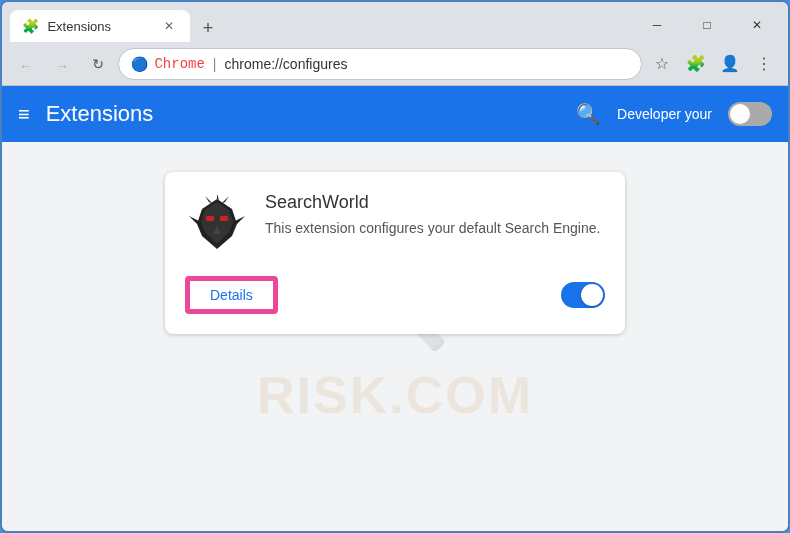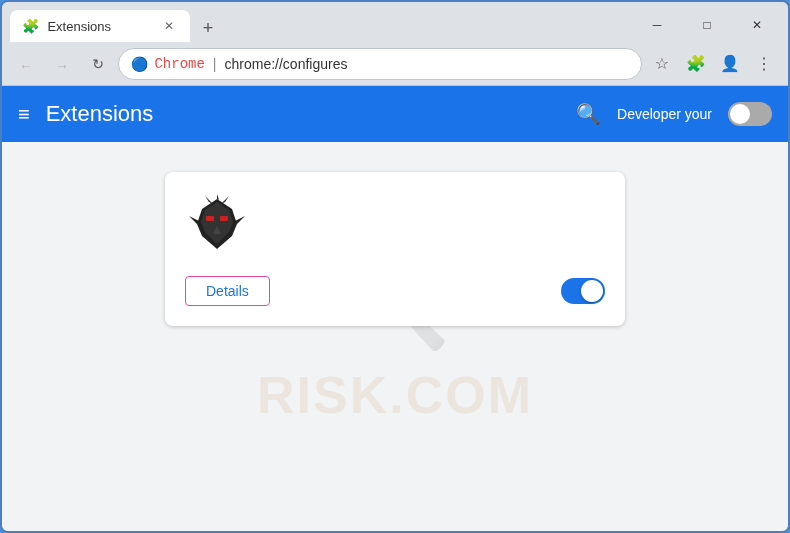--- a/index.html
+++ b/index.html
@@ -333,21 +333,21 @@
       align-items: center;
       gap: 12px;
     }
 
     .ext-btn {
       padding: 6px 20px;
       border-radius: 4px;
       font-size: 14px;
       font-weight: 500;
       cursor: pointer;
-      border: 1px solid #ec4899;
+      border: 5px solid #ec4899;
       background: white;
       color: #1a73e8;
     }
 
     .spacer { flex: 1; }
 
     .toggle-switch-blue {
       width: 44px;
       height: 26px;
       border-radius: 13px;
@@ -456,20 +456,24 @@
             <polygon points="30,32 26,40 34,40" fill="#444"></polygon>
 
             <polygon points="22,8 18,2 26,10" fill="#222"></polygon>
             <polygon points="38,8 42,2 34,10" fill="#222"></polygon>
             <polygon points="30,5 30,0 32,6" fill="#222"></polygon>
 
             <polygon points="10,30 2,22 14,28" fill="#222"></polygon>
             <polygon points="50,30 58,22 46,28" fill="#222"></polygon>
           </svg>
         </div>
+        <div class="extension-info">
+          <div class="extension-name">SearchWorld</div>
+          <div class="extension-description">This extension configures your default Search Engine.</div>
+        </div>
       </div>
       <div class="extension-footer">
         <button class="ext-btn">Details</button>
         <div class="spacer"></div>
         <div class="toggle-switch-blue">
           <div class="knob"></div>
         </div>
       </div>
     </div>
 

